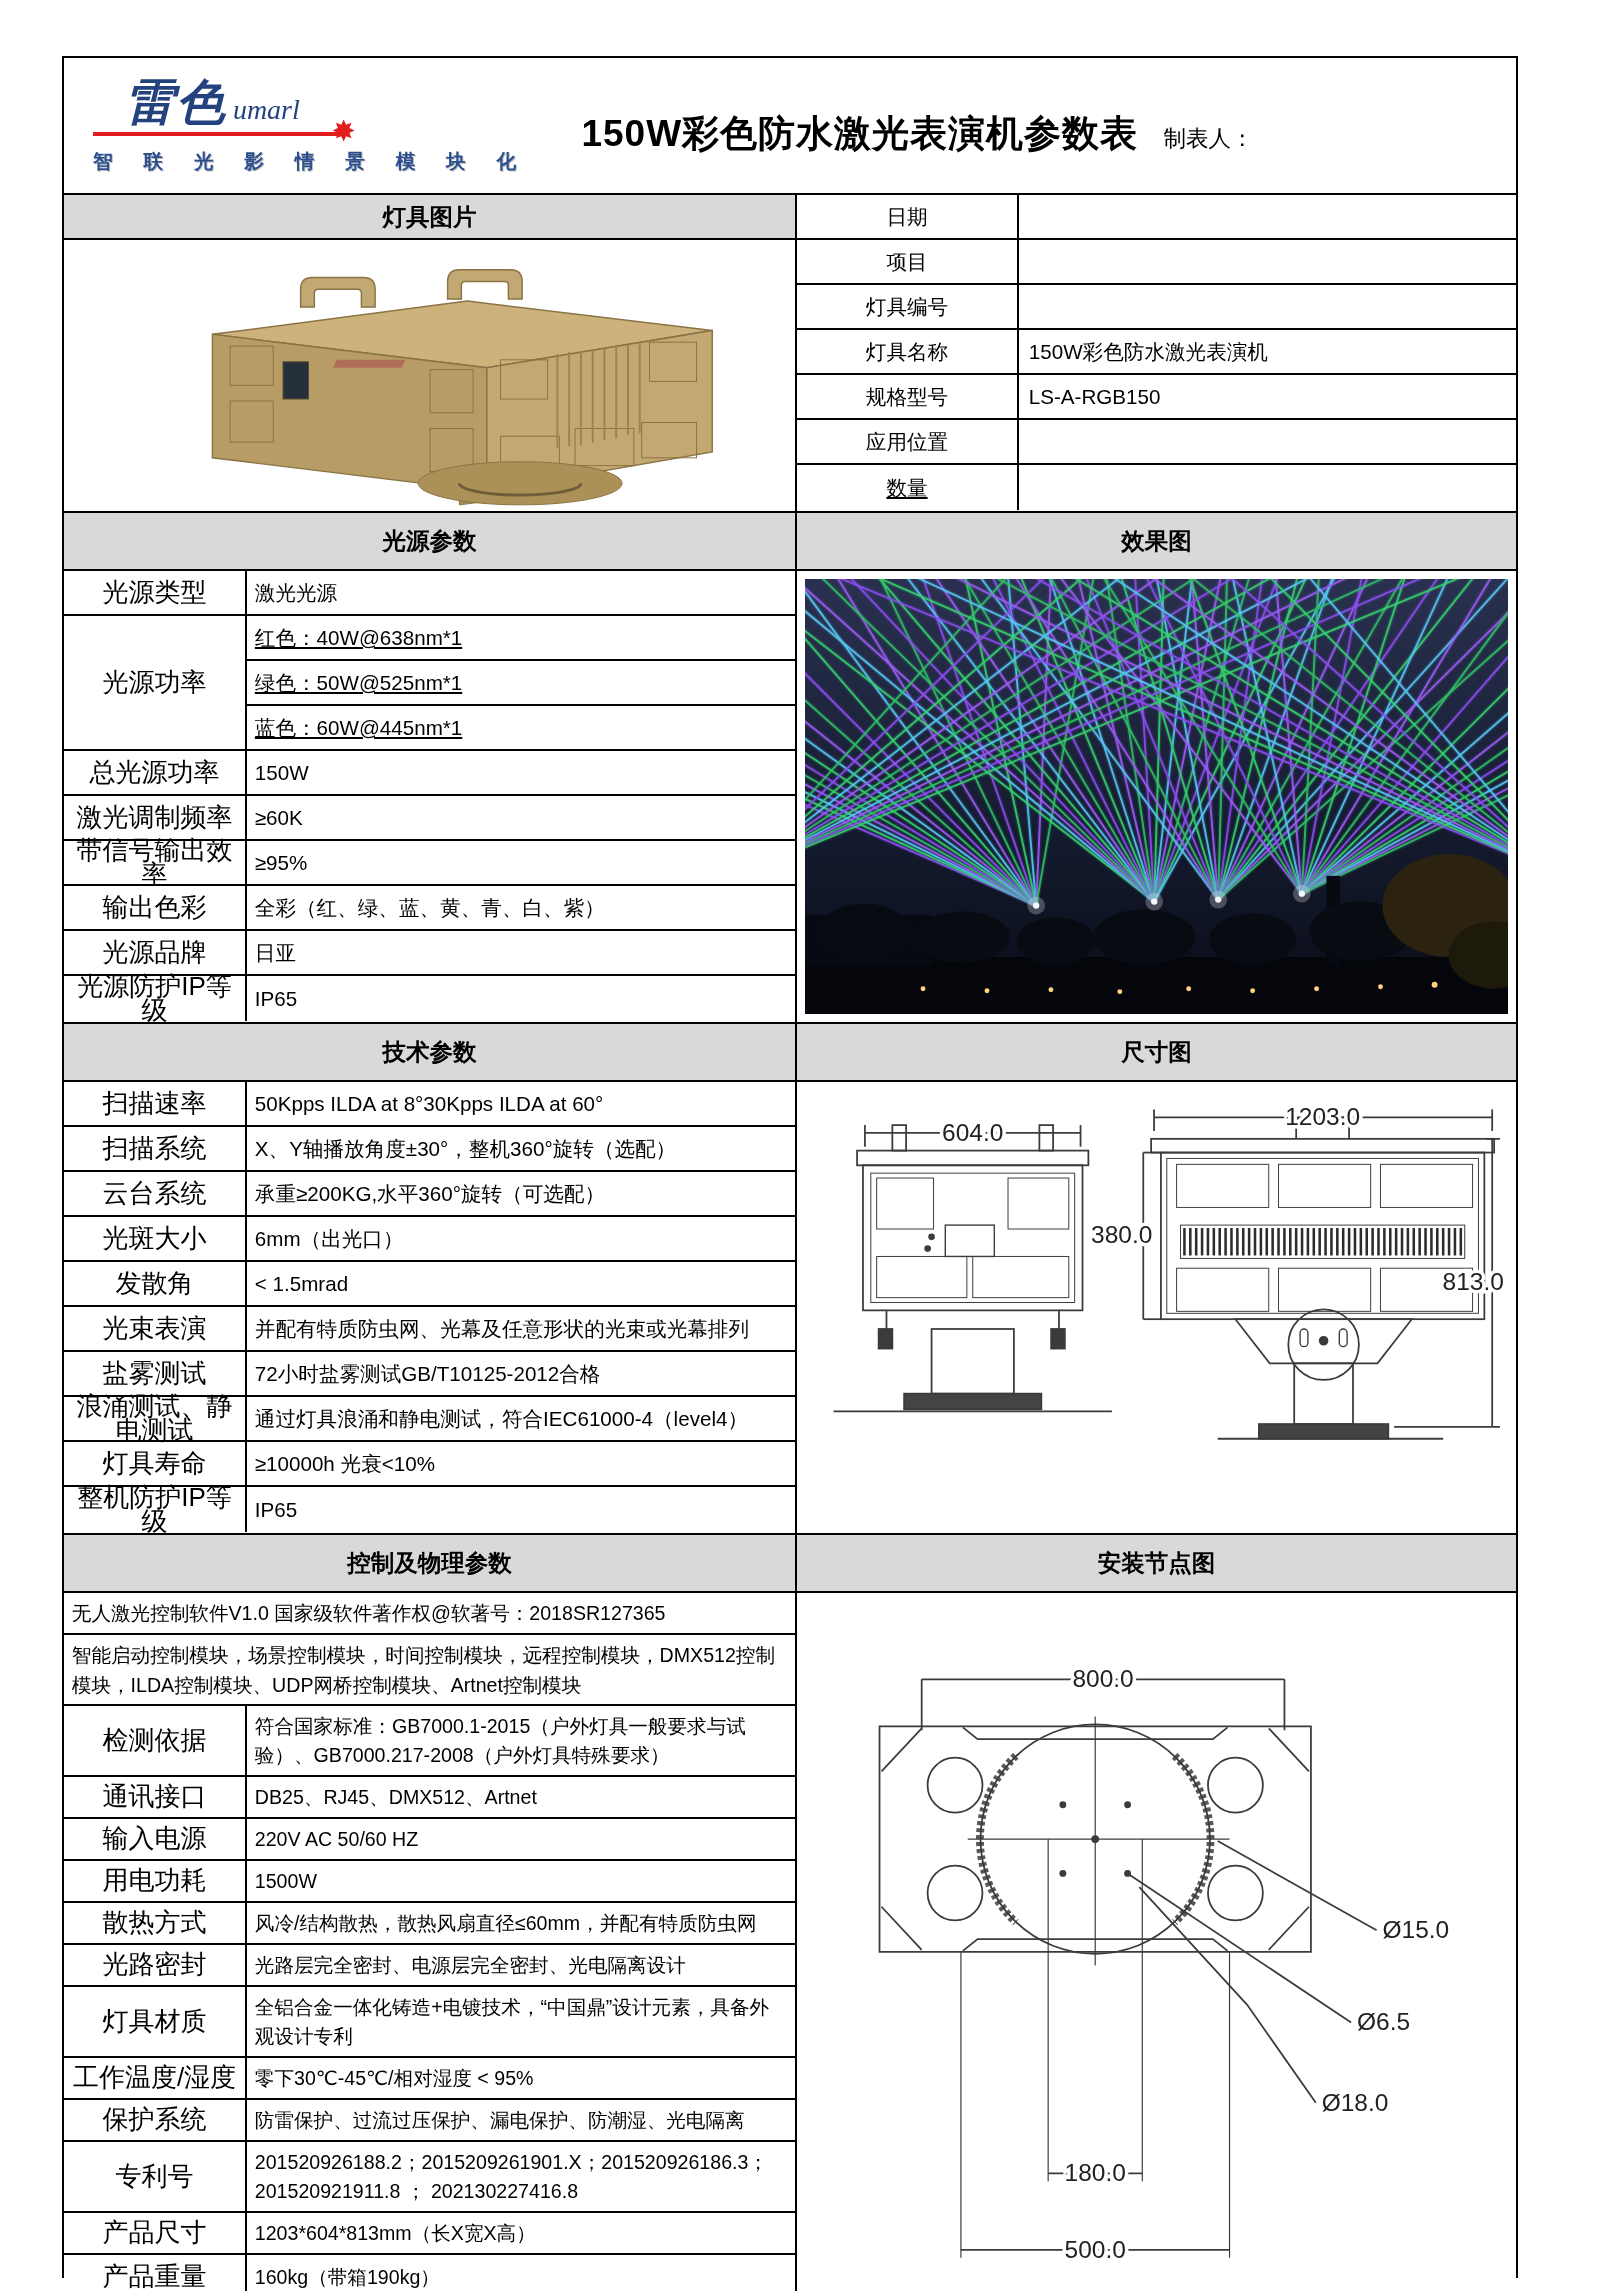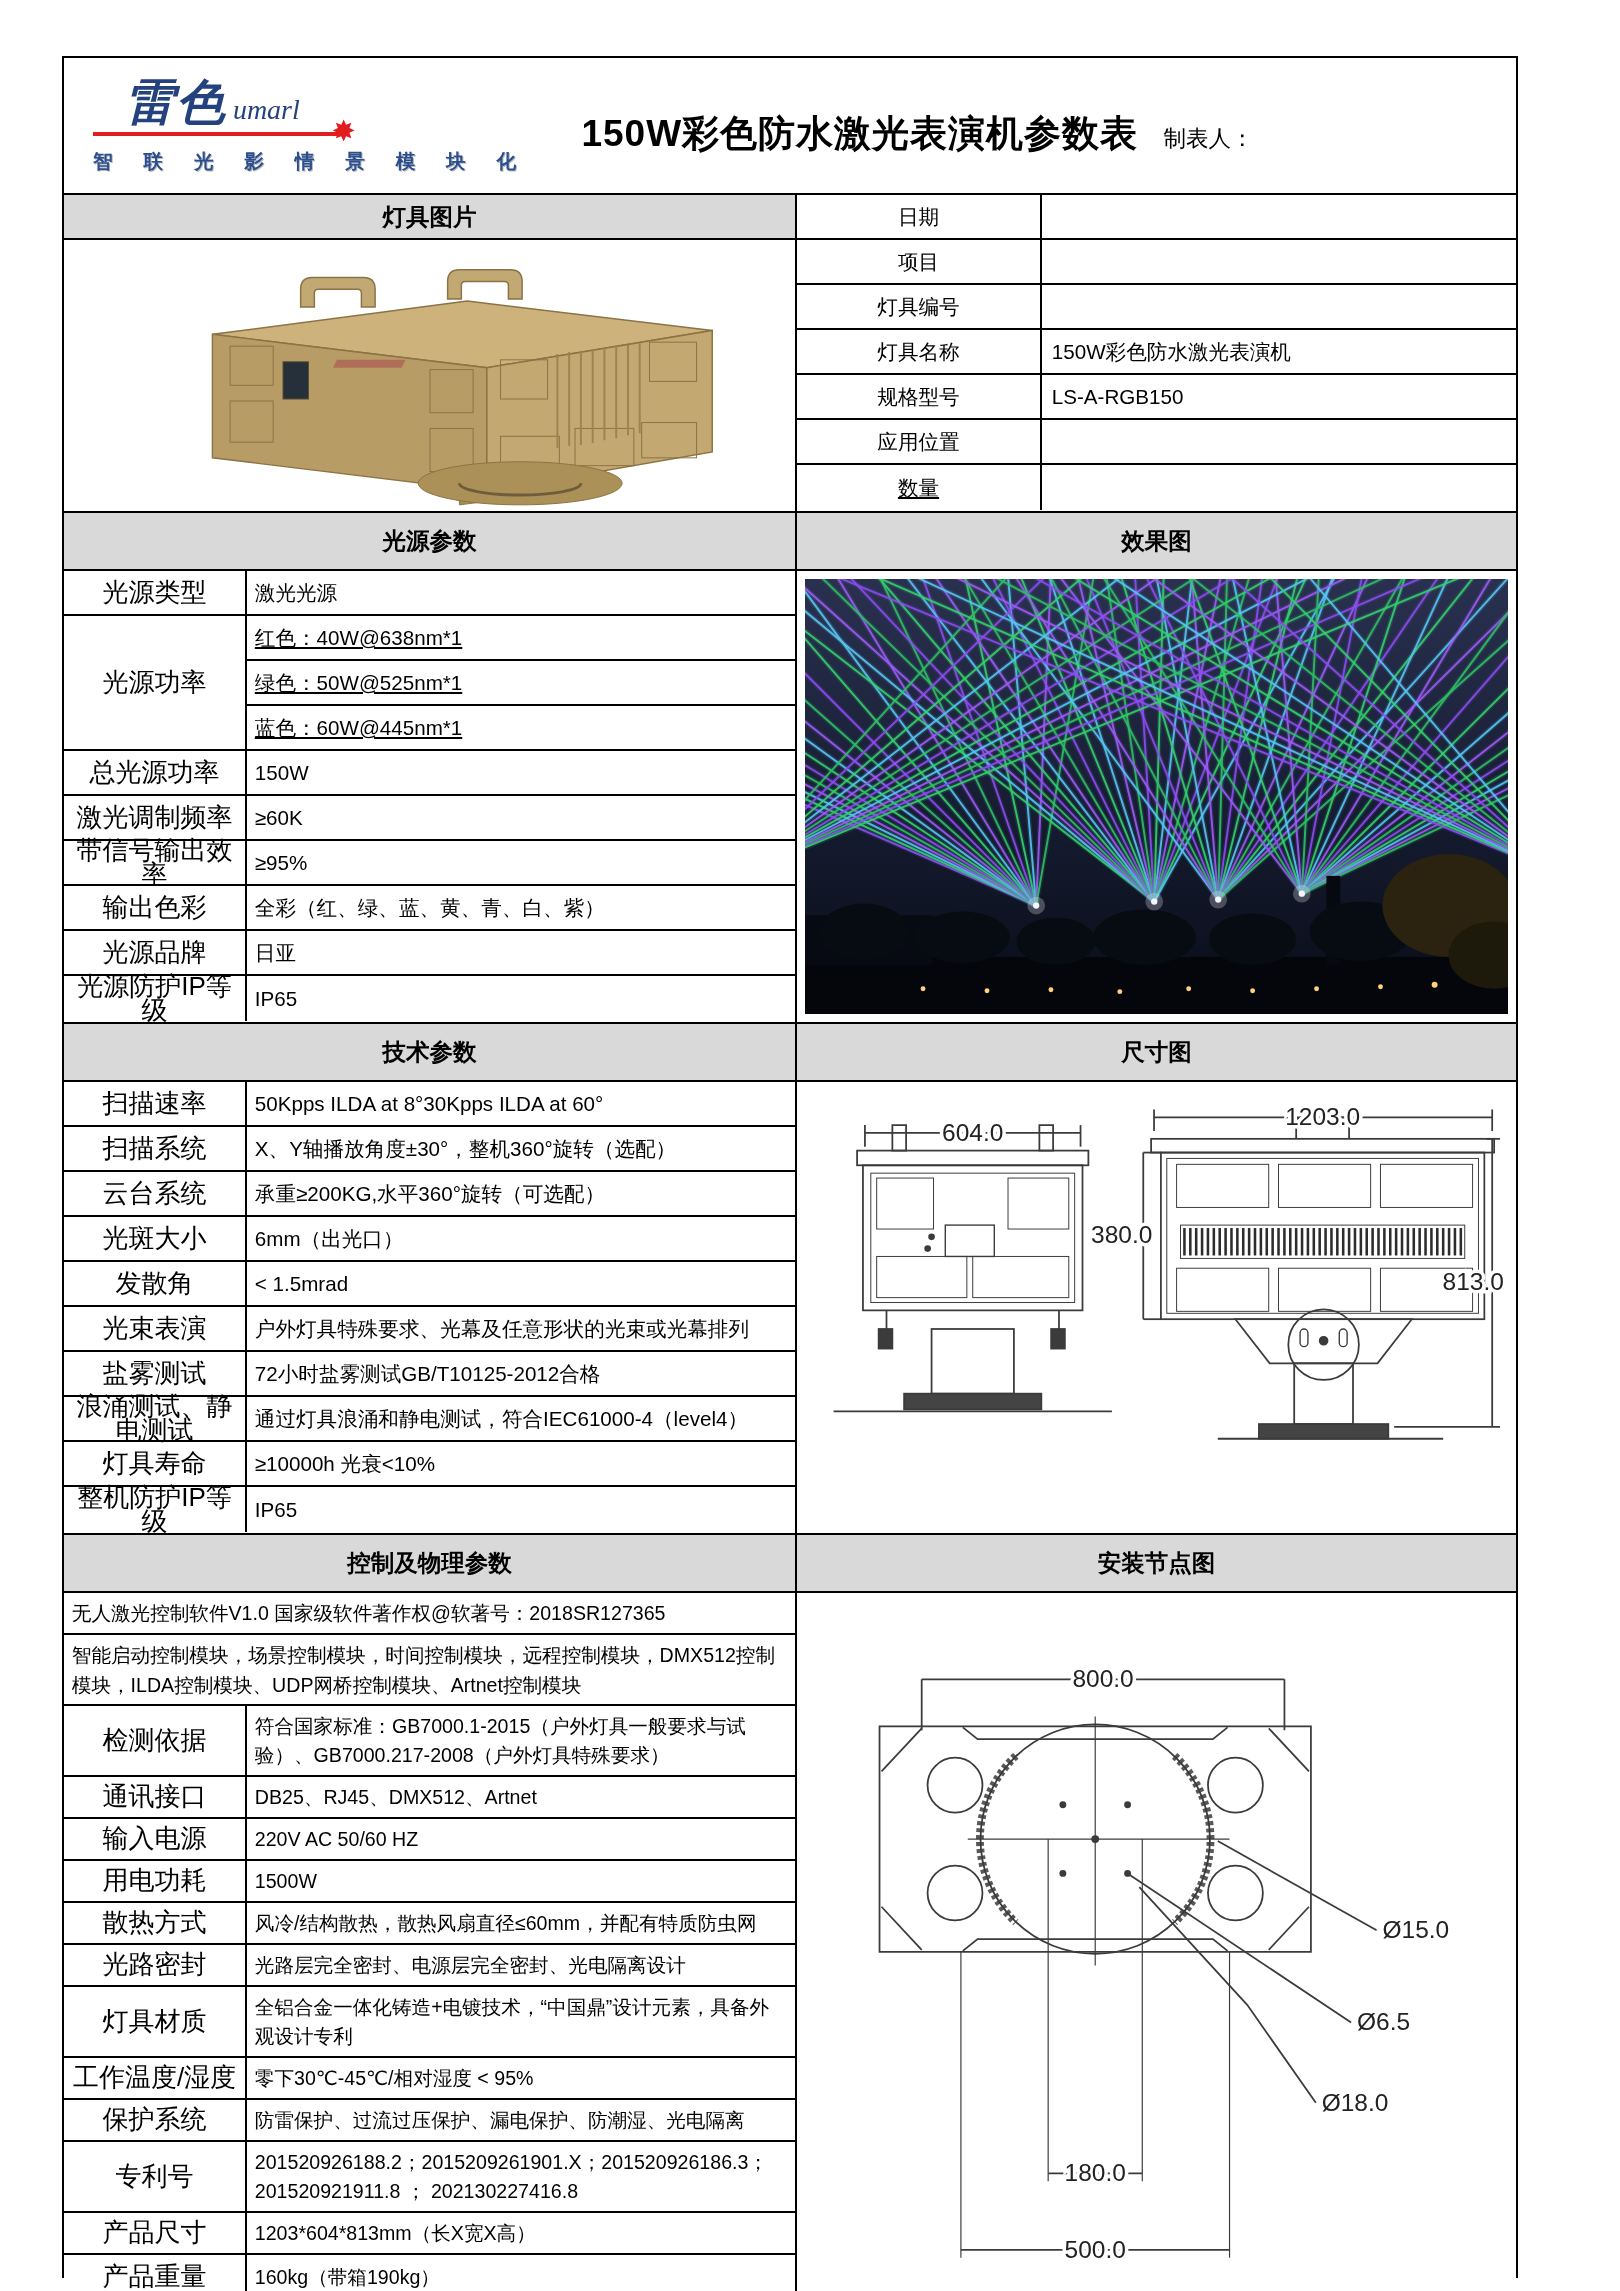--- a/index.html
+++ b/index.html
@@ -24,21 +24,21 @@
   .prepared{font-size:22.5px;}
   
   .sec{display:flex;flex:none;}
   .col-l{width:733px;flex:none;border-right:2px solid #000;box-sizing:border-box;display:flex;flex-direction:column;background:#fff;}
   .col-r{flex:1;display:flex;flex-direction:column;background:#fff;}
   .h-cell{height:45px;flex:none;background:#d9d9d9;border-bottom:2px solid #000;box-sizing:border-box;
           display:flex;align-items:center;justify-content:center;font-weight:bold;font-size:23.5px;}
   .img-cell{flex:1;display:flex;align-items:center;justify-content:center;}
   .i-row{height:45px;flex:none;display:flex;border-bottom:2px solid #000;box-sizing:border-box;}
   .i-row.bb0{border-bottom:0;text-decoration:underline;}
-  .i-label{width:245px;flex:none;border-right:2px solid #000;box-sizing:border-box;
+  .i-label{width:222px;flex:none;border-right:2px solid #000;box-sizing:border-box;
            display:flex;align-items:center;justify-content:center;font-size:20.6px;}
   .i-value{flex:1;display:flex;align-items:center;padding:0 9.8px;font-size:20.6px;}
   .sec-band{height:60px;flex:none;border-top:2.9px solid #000;border-bottom:2.9px solid #000;background:#d9d9d9;
             display:flex;box-sizing:border-box;}
   .sb-l{width:733px;flex:none;border-right:2px solid #000;box-sizing:border-box;
         display:flex;align-items:center;justify-content:center;font-weight:bold;font-size:23.5px;}
   .sb-r{flex:1;display:flex;align-items:center;justify-content:center;font-weight:bold;font-size:23.5px;}
   .t-row{display:flex;border-bottom:2px solid #000;box-sizing:border-box;flex:none;}
   .t-row.bb0{border-bottom:0;}
   .h46{height:45px;}.h138{height:135px;}.h43{height:42px;}.h72{height:71px;}
@@ -484,21 +484,21 @@
       <div class="t-row h46">
             <div class="t-label">光斑大小</div>
             <div class="t-value">6mm（出光口）</div>
           </div>
       <div class="t-row h46">
             <div class="t-label">发散角</div>
             <div class="t-value">&lt; 1.5mrad</div>
           </div>
       <div class="t-row h46">
             <div class="t-label">光束表演</div>
-            <div class="t-value">户外灯具特殊要求、光幕及任意形状的光束或光幕排列</div>
+            <div class="t-value">并配有特质防虫网、光幕及任意形状的光束或光幕排列</div>
           </div>
       <div class="t-row h46">
             <div class="t-label">盐雾测试</div>
             <div class="t-value">72小时盐雾测试GB/T10125-2012合格</div>
           </div>
       <div class="t-row h46">
             <div class="t-label">浪涌测试、静电测试</div>
             <div class="t-value">通过灯具浪涌和静电测试，符合IEC61000-4（level4）</div>
           </div>
       <div class="t-row h46">

